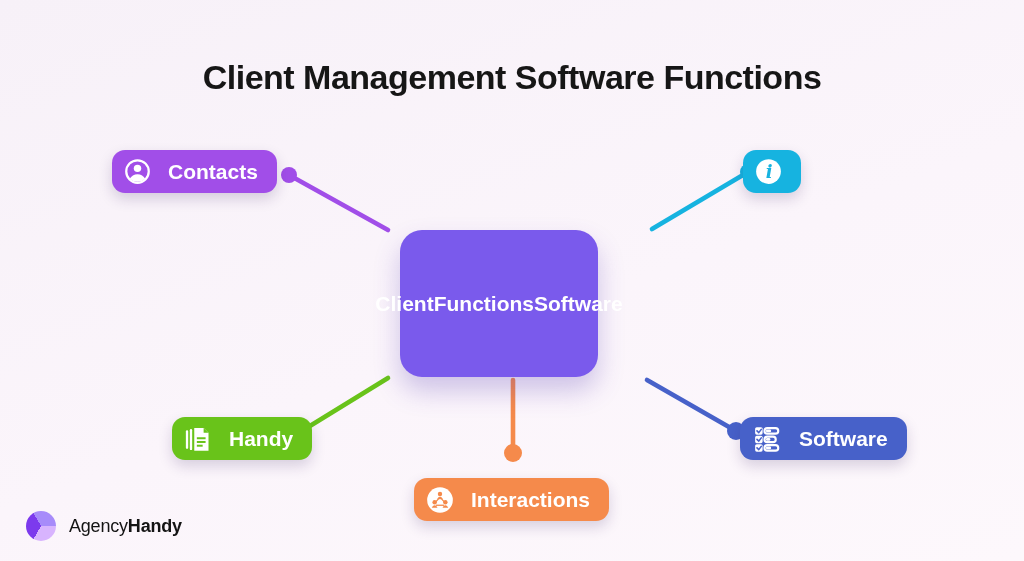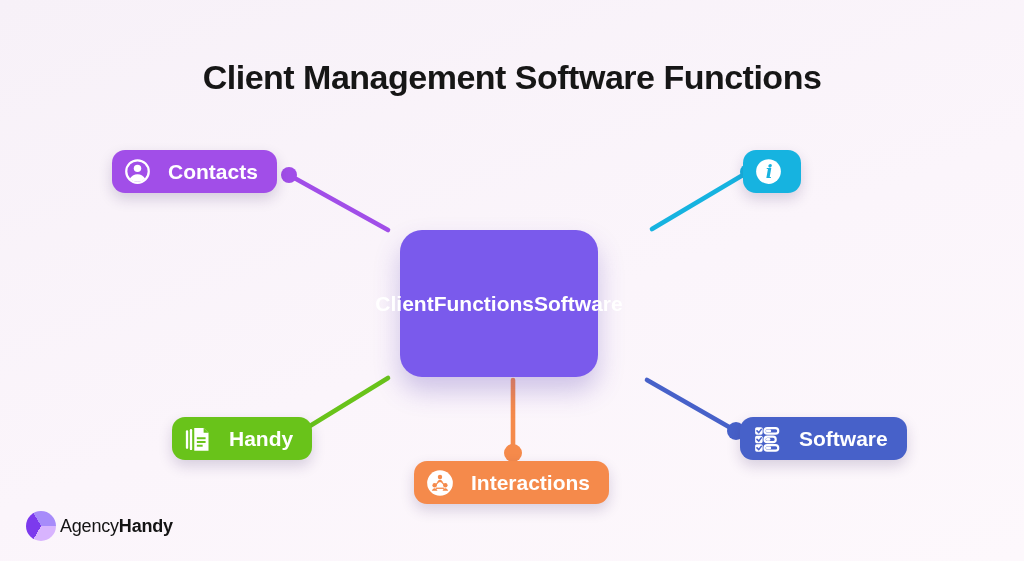--- a/index.html
+++ b/index.html
@@ -69,30 +69,30 @@
     font-weight: 600;
     z-index: 2;
     box-shadow: 0 6px 14px rgba(50, 25, 95, 0.18);
     white-space: nowrap;
   }
   .node .icon { display: flex; align-items: center; justify-content: center; }
 
   .node-contacts     { left: 112px; top: 150px; }
   .node-information  { left: 743px; top: 150px; }
   .node-files        { left: 172px; top: 417px; }
-  .node-interactions { left: 414px; top: 461px; }
+  .node-interactions { left: 414px; top: 478px; }
   .node-projects     { left: 740px; top: 417px; }
 
   .brand {
     position: absolute;
     left: 26px;
     top: 511px;
     display: flex;
     align-items: center;
-    gap: 4px;
+    gap: 13px;
     z-index: 2;
   }
   .brand-logo {
     width: 30px;
     height: 30px;
     border-radius: 50%;
     background: conic-gradient(from 210deg,
       var(--logo1) 0 33.3%,
       var(--logo2) 33.3% 66.6%,
       var(--logo3) 66.6% 100%);

